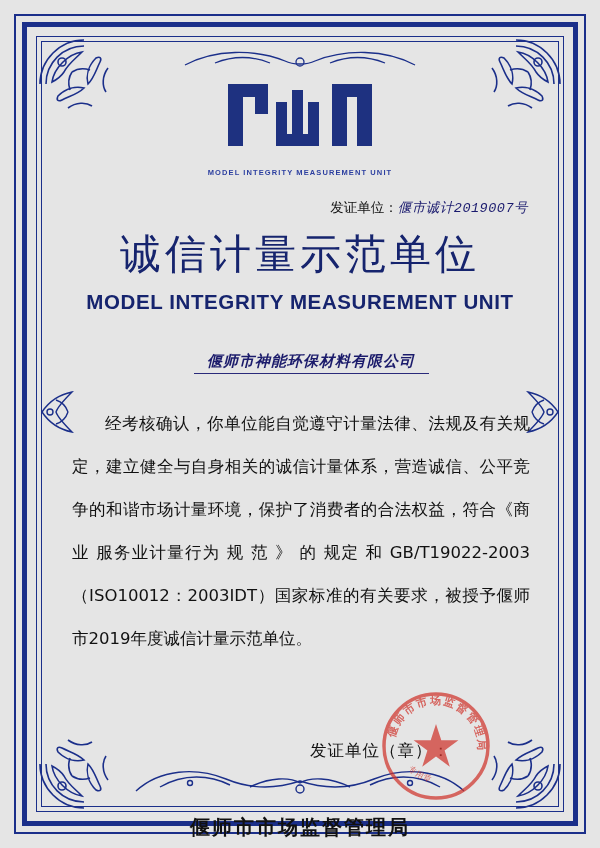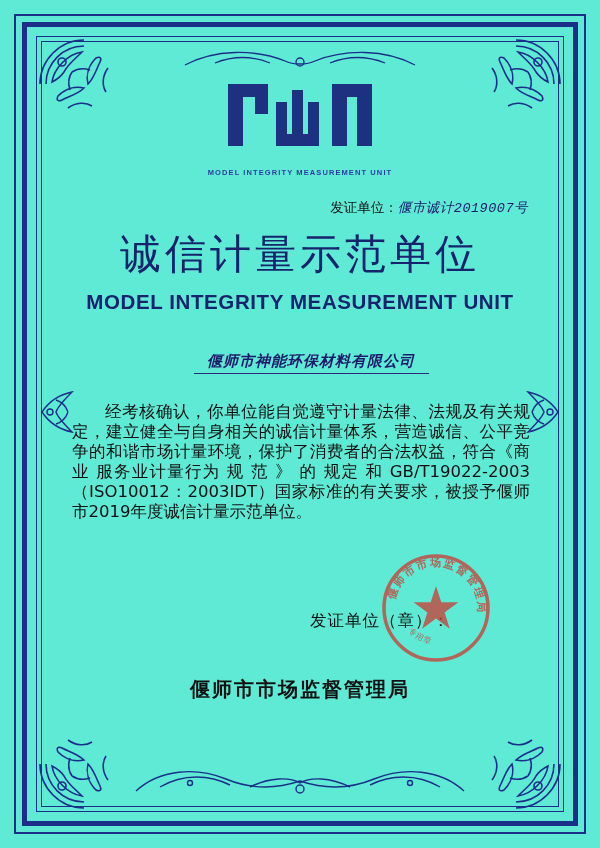--- a/index.html
+++ b/index.html
@@ -10,21 +10,21 @@
   body {
     width: 600px;
     height: 848px;
     font-family: "Liberation Sans", sans-serif;
     overflow: hidden;
   }
   .certificate {
     position: relative;
     width: 600px;
     height: 848px;
-    background: #5eead4;
+    background: #e5e5e5;
     box-sizing: border-box;
   }
   
   .border-outer {
     position: absolute;
     left: 14px;
     top: 14px;
     right: 14px;
     bottom: 14px;
     border: 2px solid #1b2f8a;
@@ -174,39 +174,39 @@
     padding-bottom: 2px;
     letter-spacing: 1px;
     min-width: 235px;
   }
 
   
   .body-text {
     margin-top: 28px;
     padding: 0 12px 0 14px;
     font-size: 16.5px;
-    line-height: 20px;
+    line-height: 43px;
     color: #111;
     font-family: "DejaVu Sans", sans-serif;
     text-align: justify;
     text-justify: inter-ideograph;
   }
   .body-text p { margin: 0; }
   .body-indent { text-indent: 2em; }
 
   
   .seal-area {
     position: relative;
     height: 120px;
     margin-top: 24px;
   }
   .issuer-line {
     position: absolute;
     right: 92px;
-    top: 64px;
+    top: 56px;
     font-size: 16.5px;
     color: #111;
     font-family: "DejaVu Sans", sans-serif;
     letter-spacing: 1px;
   }
   .seal {
     position: absolute;
     right: 48px;
     top: 4px;
     width: 116px;

